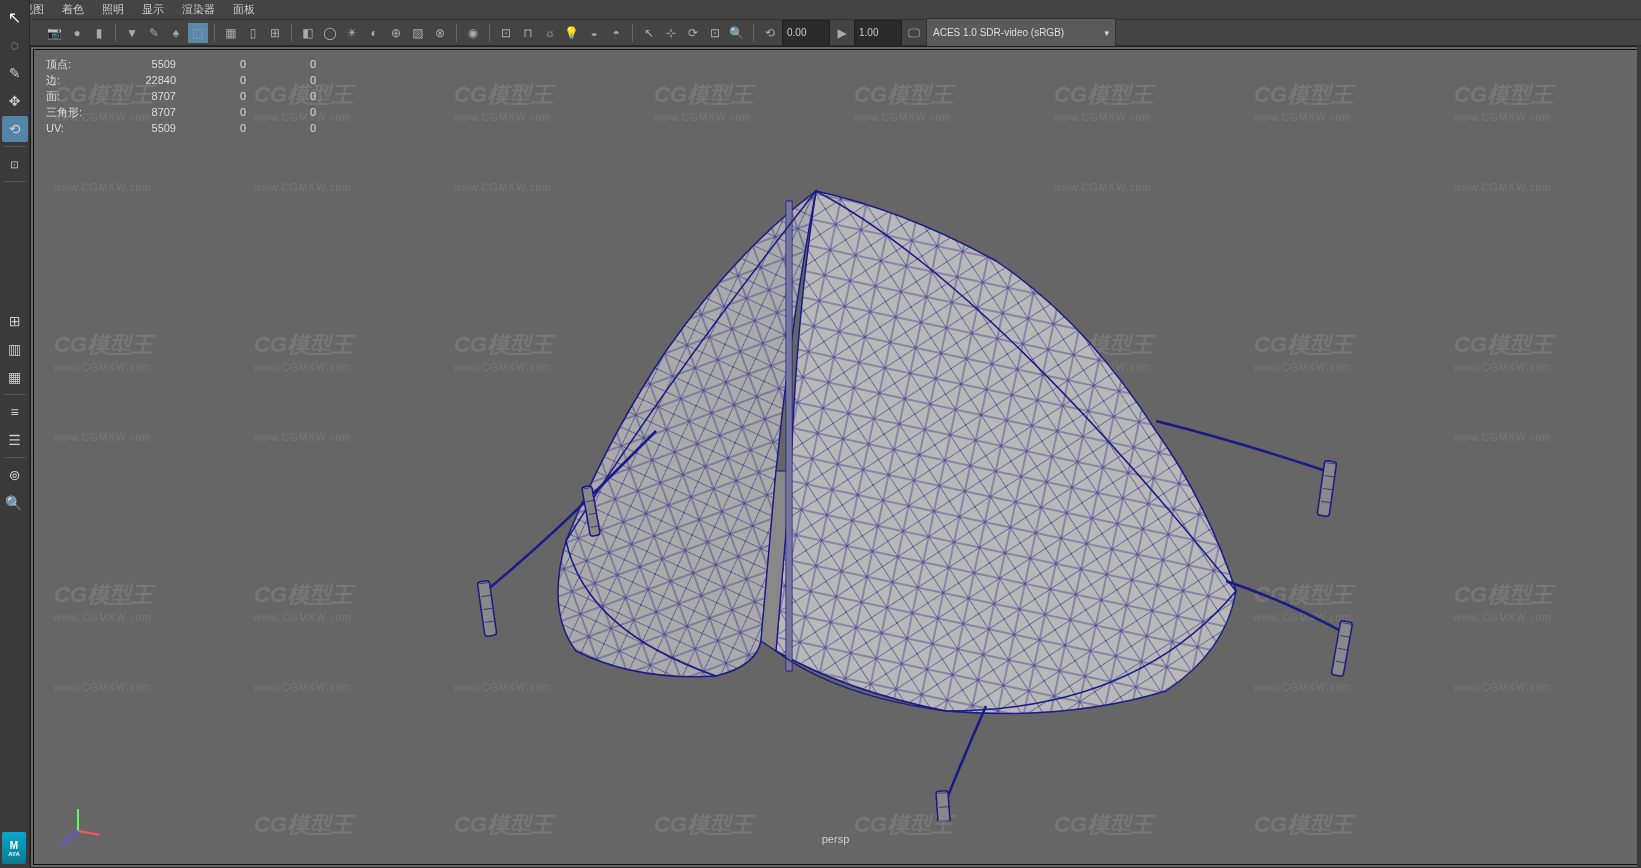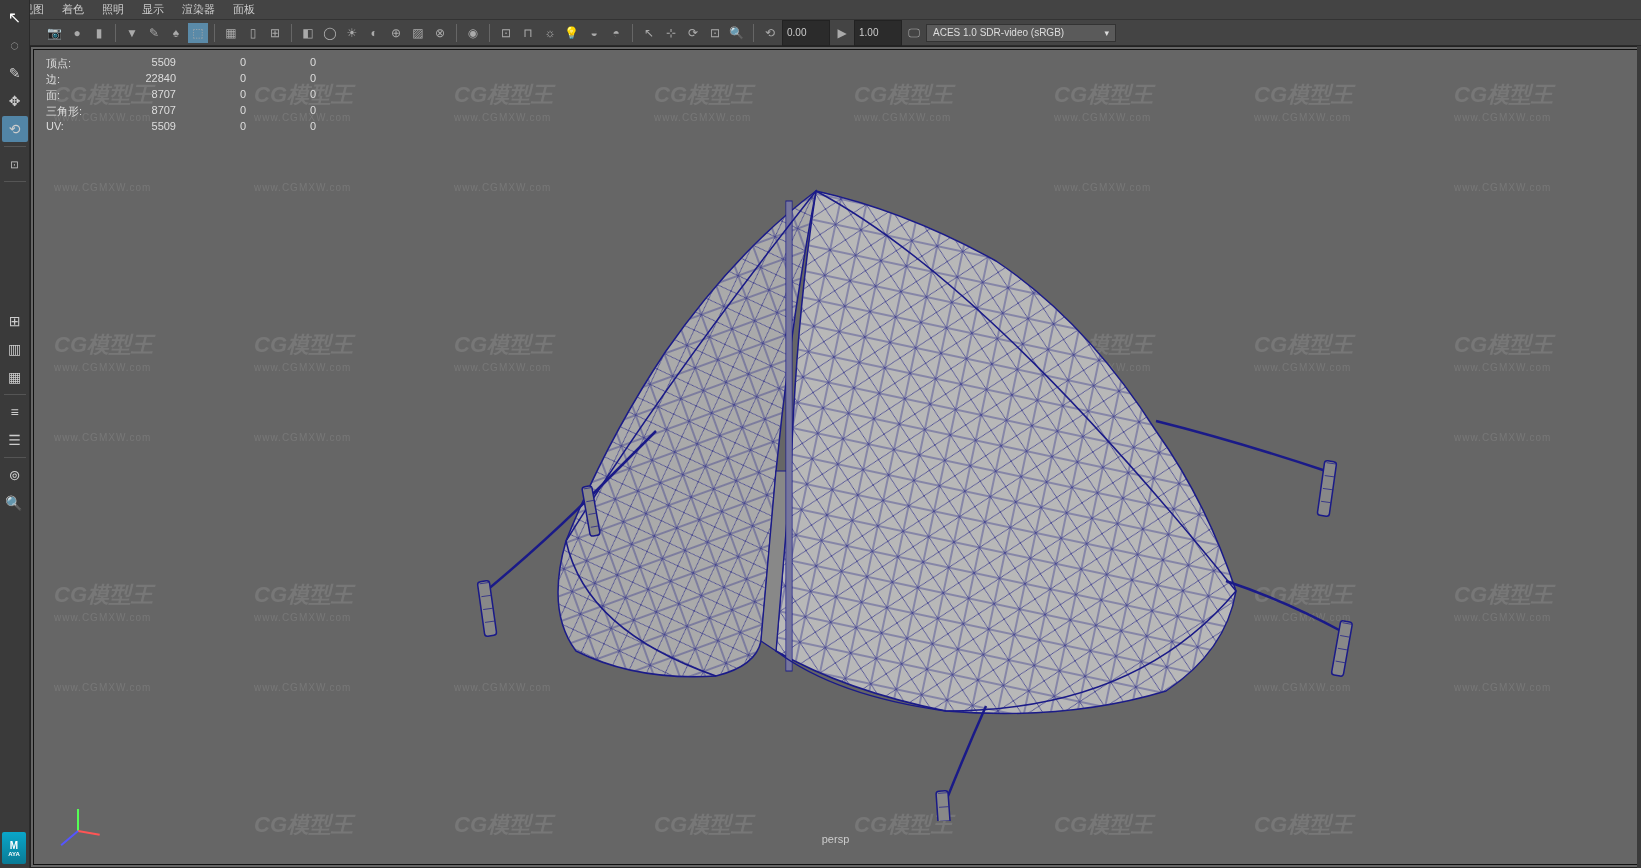--- a/index.html
+++ b/index.html
@@ -95,21 +95,21 @@
 .hud {
   position: absolute;
   left: 12px;
   top: 6px;
   font-size: 11px;
   color: #ddd;
 }
 .hud-row {
   display: flex;
   height: 16px;
-  align-items: flex-start;
+  align-items: center;
 }
 .hud-label { width: 60px; text-align: left; }
 .hud-val { width: 70px; text-align: right; }
 .camera-label {
   position: absolute;
   bottom: 19px;
   left: 50%;
   transform: translateX(-50%);
   color: #ccc;
   font-size: 11px;
@@ -147,21 +147,21 @@
   color: #ccc;
   width: 48px;
   height: 18px;
   font-size: 10px;
   padding: 12px 4px;
 }
 .dropdown {
   background: #5a5a5a;
   border: 1px solid #333;
   color: #ddd;
-  height: 18px;
+  height: 30px;
   font-size: 10px;
   padding: 0 18px 0 6px;
   display: flex;
   align-items: center;
   position: relative;
   min-width: 190px;
 }
 .dropdown::after {
   content: "▾";
   position: absolute;

